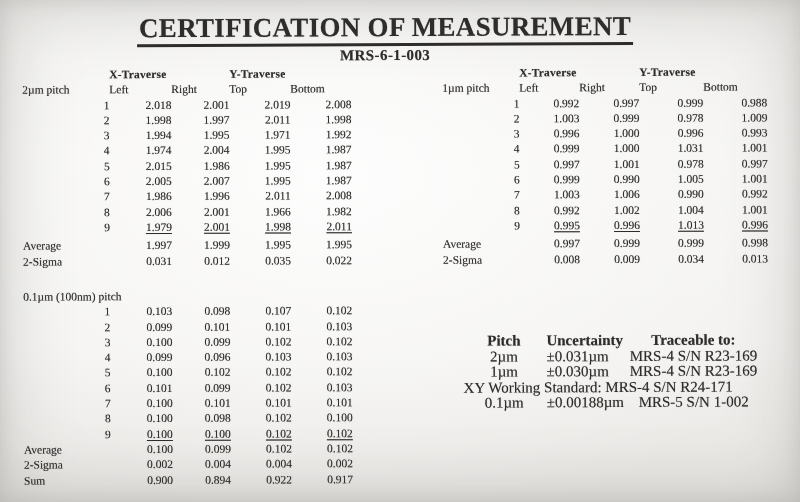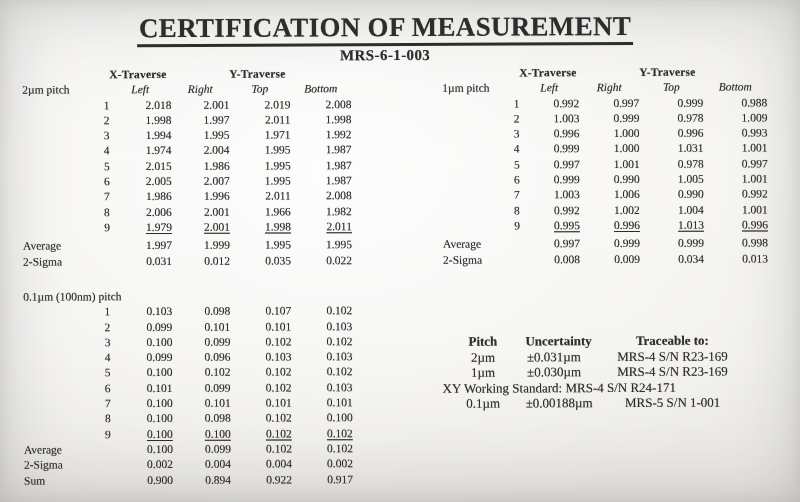--- a/index.html
+++ b/index.html
@@ -29,30 +29,30 @@
   }
   .doc-subtitle { font-weight:bold; font-size:15px; letter-spacing:0.4px; line-height:16px; margin-top:1px; }
   
   .mtable { position:absolute; font-size:11.5px; }
   .row { display:grid; height:15.3px; line-height:15.3px; white-space:nowrap; align-items:baseline; }
   .g2  { grid-template-columns:80px 10px 62px 58px 61px 61px; }
   .g2h { grid-template-columns:90px 120px 122px; }
   .g1  { grid-template-columns:78px 14px 60px 60px 64px 64px; }
   .g1h { grid-template-columns:92px 120px 128px; }
   .ghdr { font-weight:bold; margin-right:-8px; letter-spacing:0.2px; }
-  .colhdr { text-align:center;font-style:italic; }
+  .colhdr { text-align:left; }
   .lbl { font-weight:normal; padding-left:3px; overflow:visible; }
   .g1 .lbl, .g1 .sumlbl { padding-left:15px; }
   .sumlbl { padding-left:3px; }
   .num { text-align:right; }
   .val { text-align:right; }
   .u { text-decoration:underline; text-underline-offset:2px;padding-left:21px; }
   .sum-gap { margin-top:3px; }
   
-  .itable { position:absolute; left:440px; top:334px; width:322px; font-size:13px; }
+  .itable { position:absolute; left:461px; top:334px; width:322px; font-size:15px; }
   .irow { display:grid; grid-template-columns:85px 57px 180px; height:15.5px; line-height:15.5px; text-align:center; white-space:nowrap; }
   .irow.hdr { font-weight:bold; }
   .inote { height:15.5px; line-height:15.5px; text-align:left; padding-left:2px; white-space:nowrap; }
 </style>
 </head>
 <body>
 
 <div class="page">
   <div class="content">
 
@@ -436,19 +436,19 @@
             <span>±0.030µm</span>
             <span>MRS-4 S/N R23-169</span>
           </div>
         </div>
       <div class="inote">XY Working Standard: MRS-4 S/N R24-171</div>
       <div>
 
           <div class="irow">
             <span>0.1µm</span>
             <span>±0.00188µm</span>
-            <span>MRS-5 S/N 1-001</span>
+            <span>MRS-5 S/N 1-002</span>
           </div>
         </div>
     </div>
 
   </div>
 </div>
 
 </body></html>

